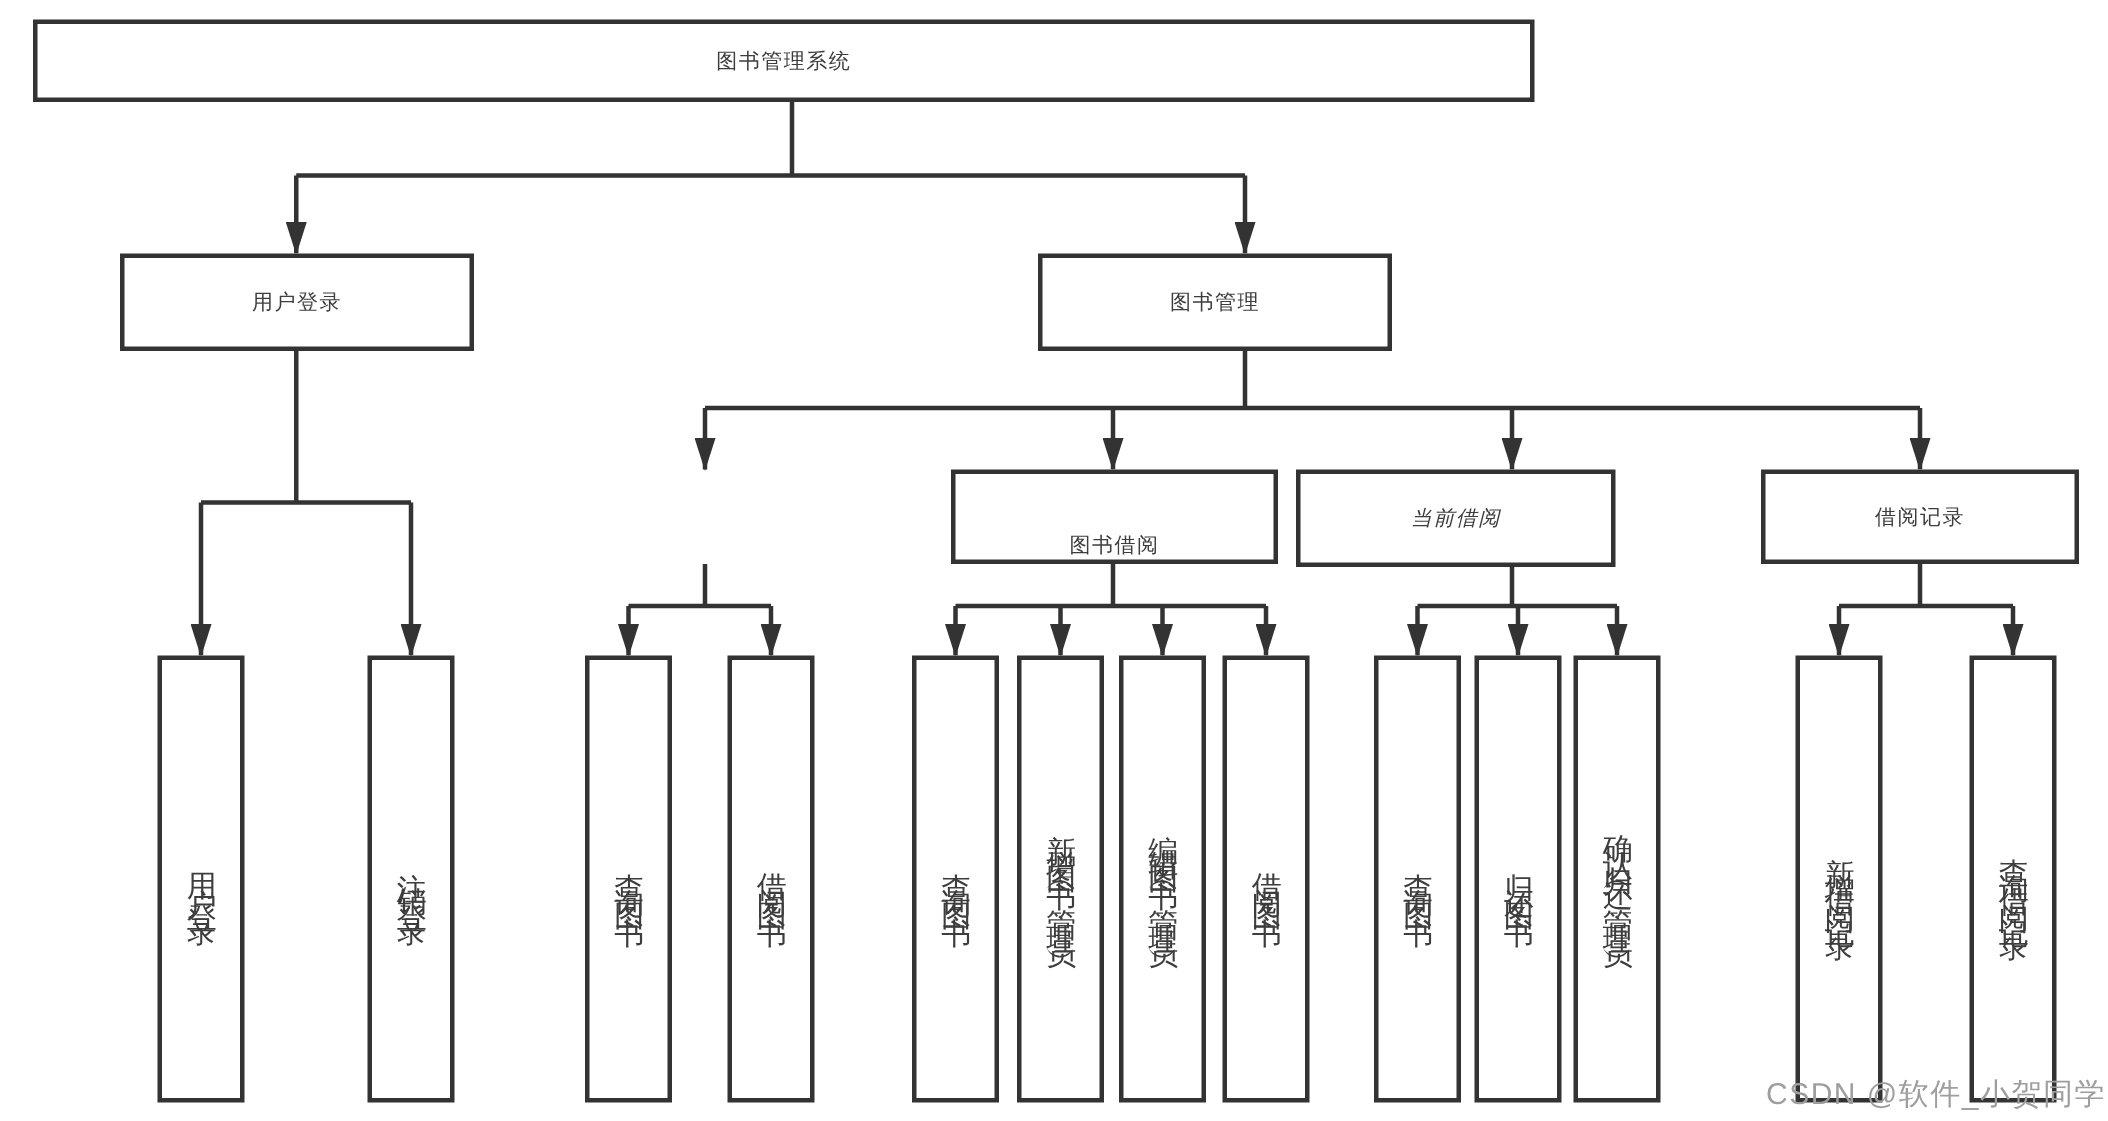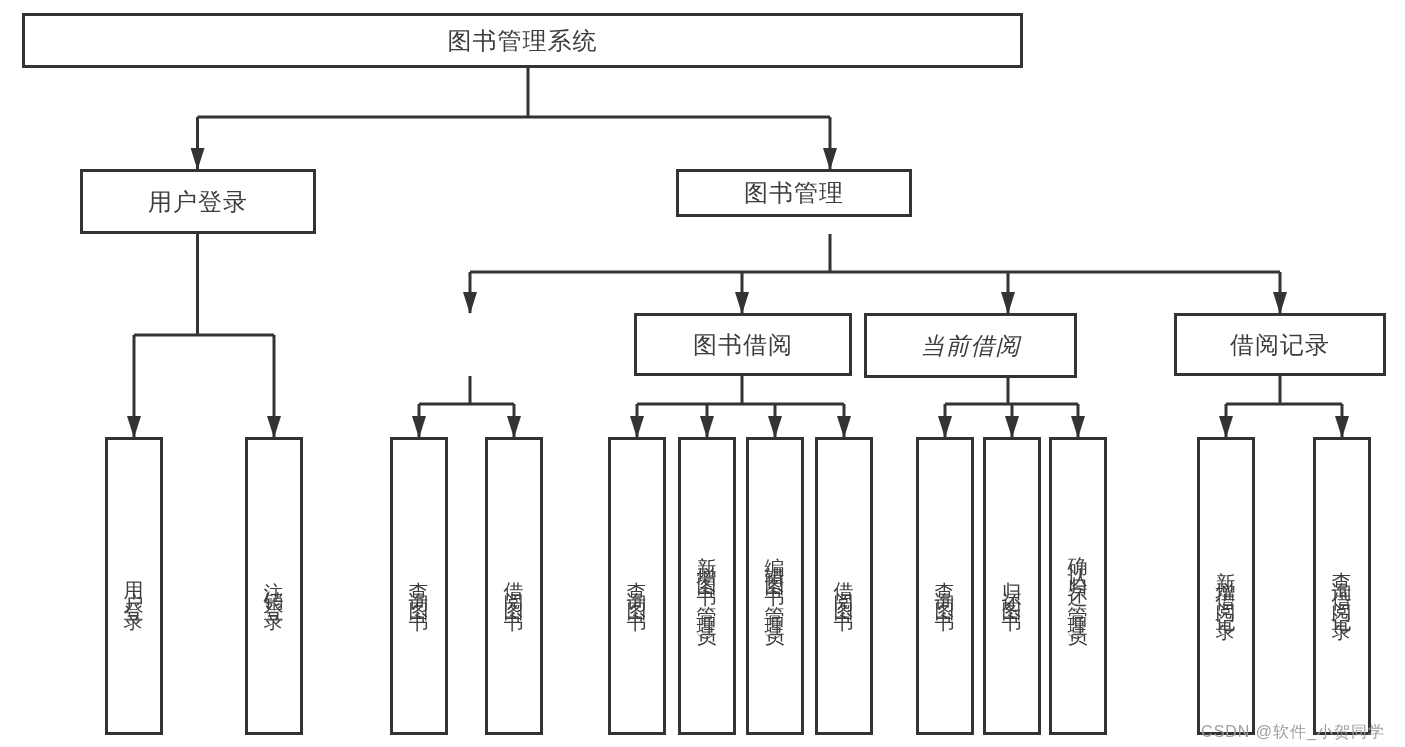--- a/index.html
+++ b/index.html
@@ -12,32 +12,32 @@
   .diagram { position: absolute; left: 0; top: 0; width: 1405px; height: 747px; }
   .connectors { position: absolute; left: 0; top: 0; }
   .ln { fill: none; stroke: #333333; stroke-width: 3; }
   .box {
     position: absolute;
     background: #ffffff;
     border: 3px solid #333333;
     display: flex; align-items: center; justify-content: center;
     color: #3d3d3d;
   }
-  .hbox span { font-size: 24px; letter-spacing: 1px; white-space: nowrap; }
+  .hbox span { font-size: 14px; letter-spacing: 1px; white-space: nowrap; }
   .vbox span {
     writing-mode: vertical-rl;
     text-orientation: upright;
     font-size: 20px;
     letter-spacing: 10px;
     line-height: 1;
   }
   .watermark {
     position: absolute;
-    right: 20px; bottom: 4px;
-    font-size: 16px;
+    right: 1px; bottom: 4px;
+    font-size: 20px;
     color: #9e9e9e;
     letter-spacing: 1px;
     z-index: 5;
   }
 </style>
 </head>
 <body>
 
 <div class="diagram">
 
@@ -78,25 +78,25 @@
     <path class="ln" marker-end="url(#arrow)" d="M1342,404 V437"></path>
   </svg>
 
   <div class="box hbox" style="left:22px;top:13px;width:1001px;height:55px;">
     <span>图书管理系统</span>
   </div>
 
   <div class="box hbox" style="left:80px;top:169px;width:236px;height:65px;">
     <span>用户登录</span>
   </div>
-  <div class="box hbox" style="left:676px;top:169px;width:236px;height:48px;">
+  <div class="box hbox" style="left:692px;top:169px;width:236px;height:65px;">
     <span>图书管理</span>
   </div>
 
-  <div class="box hbox" style="left:634px;top:313px;width:218px;height:63px;">
+  <div class="box hbox" style="left:634px;top:313px;width:218px;height:63px;align-items:flex-end;">
     <span>图书借阅</span>
   </div>
   <div class="box hbox" style="left:864px;top:313px;width:213px;height:65px;font-style:italic;">
     <span>当前借阅</span>
   </div>
   <div class="box hbox" style="left:1174px;top:313px;width:212px;height:63px;text-align:right;">
     <span>借阅记录</span>
   </div>
 
   <div class="box vbox" style="left:105px;top:437px;width:58px;height:298px;">

